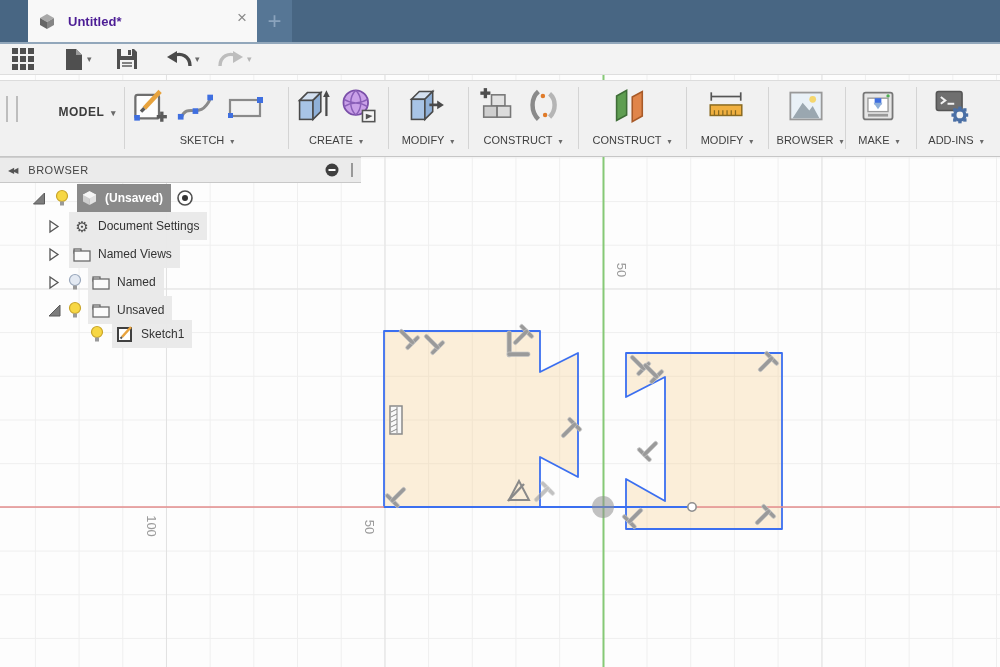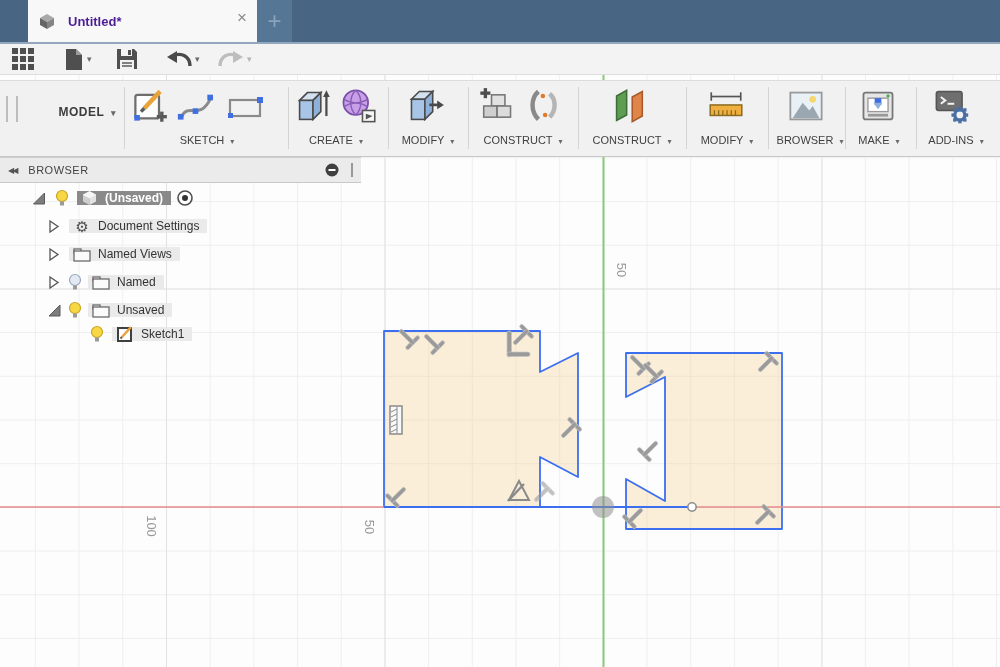--- a/index.html
+++ b/index.html
@@ -53,21 +53,21 @@
   .browser-header{position:absolute;left:0;top:157px;width:361px;height:24px;background:#ebebeb;
     border-top:1px solid #cfcfcf;border-bottom:1px solid #c8c8c8;z-index:7;
     display:flex;align-items:center;font-size:11px;color:#444;}
   .bh-collapse{font-size:8px;color:#555;margin-left:8px;letter-spacing:-2px;}
   .bh-title{margin-left:12px;letter-spacing:.5px;}
   .bh-minus{position:absolute;right:22px;top:5px;}
   .bh-handle{position:absolute;right:8px;top:5px;width:2px;height:14px;background:#999;}
 
   .tree{position:absolute;left:0;top:182px;width:360px;z-index:7;}
   .trow{position:absolute;height:24px;display:flex;align-items:center;}
-  .chip{display:flex;align-items:center;background:rgba(233,233,233,.95);height:14px;
+  .chip{display:flex;align-items:center;background:rgba(233,233,233,.95);height:28px;
     padding:0 8px 0 4px;font-size:12px;color:#333;}
   .chip.dark{background:#8a8a8a;color:#fff;font-weight:bold;}
   .chip .lbl{margin-left:7px;white-space:nowrap;}
   .ticon{display:inline-flex;width:18px;justify-content:center;}
   .gear-glyph{font-size:15px;color:#4f4f4f;line-height:1;}
 </style>
 </head>
 <body>
 
 <div class="app">

